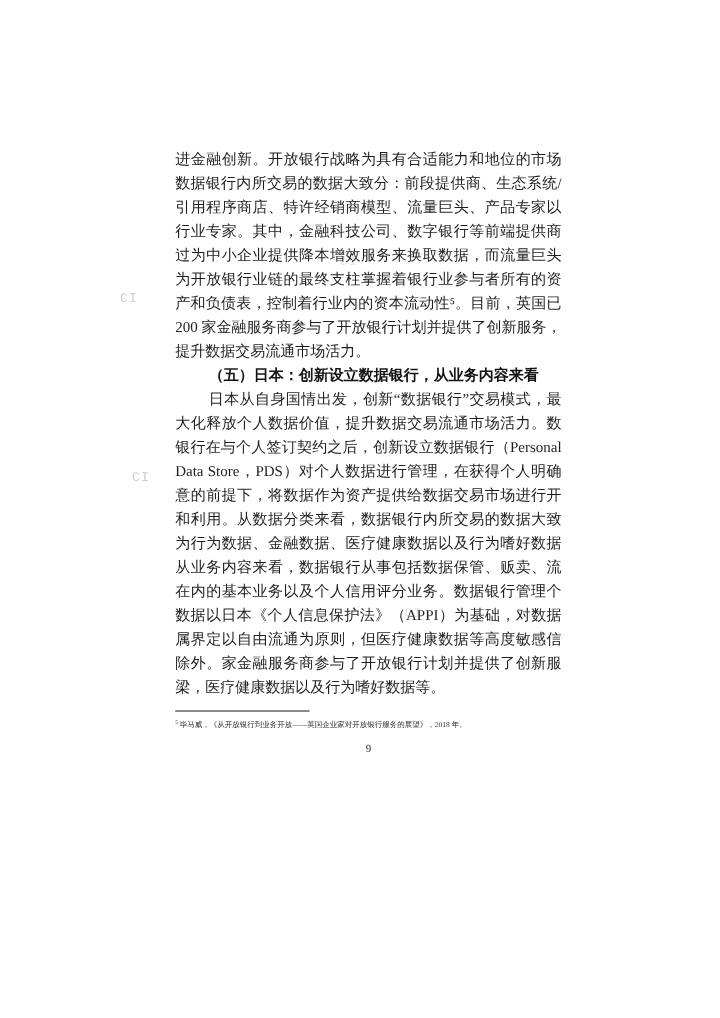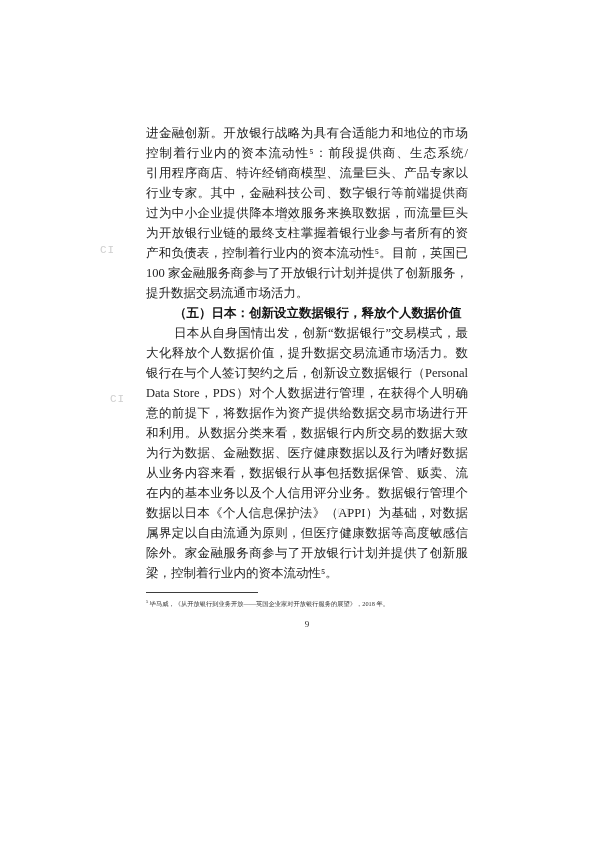--- a/index.html
+++ b/index.html
@@ -73,42 +73,42 @@
 
 <div class="page">
 
   <span class="watermark" style="left:100px; top:244px;">CI</span>
   <span class="watermark" style="left:283px; top:213px; opacity:0.5;">CI</span>
   <span class="watermark" style="left:110px; top:393px;">CI</span>
   <span class="watermark" style="left:337px; top:506px; opacity:0.5;">CI</span>
 
   <div class="textblock">
     <div class="ln">进金融创新。开放银行战略为具有合适能力和地位的市场参</div>
-    <div class="ln">控制着行业内的资本流动性⁵：前段提供商、生态系统/</div>
+    <div class="ln">数据银行内所交易的数据大致分：前段提供商、生态系统/</div>
     <div class="ln">引用程序商店、特许经销商模型、流量巨头、产品专家以及</div>
     <div class="ln">行业专家。其中，金融科技公司、数字银行等前端提供商通</div>
     <div class="ln">过为中小企业提供降本增效服务来换取数据，而流量巨头作</div>
     <div class="ln">为开放银行业链的最终支柱掌握着银行业参与者所有的资</div>
     <div class="ln">产和负债表，控制着行业内的资本流动性⁵。目前，英国已有</div>
-    <div class="ln">100 家金融服务商参与了开放银行计划并提供了创新服务，</div>
+    <div class="ln">200 家金融服务商参与了开放银行计划并提供了创新服务，</div>
     <div class="ln end">提升数据交易流通市场活力。</div>
-    <div class="ln head">（五）日本：创新设立数据银行，释放个人数据价值</div>
+    <div class="ln head">（五）日本：创新设立数据银行，从业务内容来看</div>
     <div class="ln ind">日本从自身国情出发，创新“数据银行”交易模式，最</div>
     <div class="ln">大化释放个人数据价值，提升数据交易流通市场活力。数据</div>
     <div class="ln">银行在与个人签订契约之后，创新设立数据银行（Personal</div>
     <div class="ln">Data Store，PDS）对个人数据进行管理，在获得个人明确授</div>
     <div class="ln">意的前提下，将数据作为资产提供给数据交易市场进行开发</div>
     <div class="ln">和利用。从数据分类来看，数据银行内所交易的数据大致分</div>
     <div class="ln">为行为数据、金融数据、医疗健康数据以及行为嗜好数据等；</div>
     <div class="ln">从业务内容来看，数据银行从事包括数据保管、贩卖、流通</div>
     <div class="ln">在内的基本业务以及个人信用评分业务。数据银行管理个人</div>
     <div class="ln">数据以日本《个人信息保护法》（APPI）为基础，对数据权</div>
     <div class="ln">属界定以自由流通为原则，但医疗健康数据等高度敏感信息</div>
     <div class="ln">除外。家金融服务商参与了开放银行计划并提供了创新服务</div>
-    <div class="ln end">梁，控制着行业内的资本流动性⁵。</div>
+    <div class="ln end">梁，医疗健康数据以及行为嗜好数据等。</div>
   </div>
 
   <div class="footnote-sep"></div>
 
   <div class="footnote"><sup>5</sup> <span>毕马威，《从开放银行到业务开放——英国企业家对开放银行服务的展望》，2018 年。</span></div>
 
   <div class="pagenum">9</div>
 
 </div>
 

